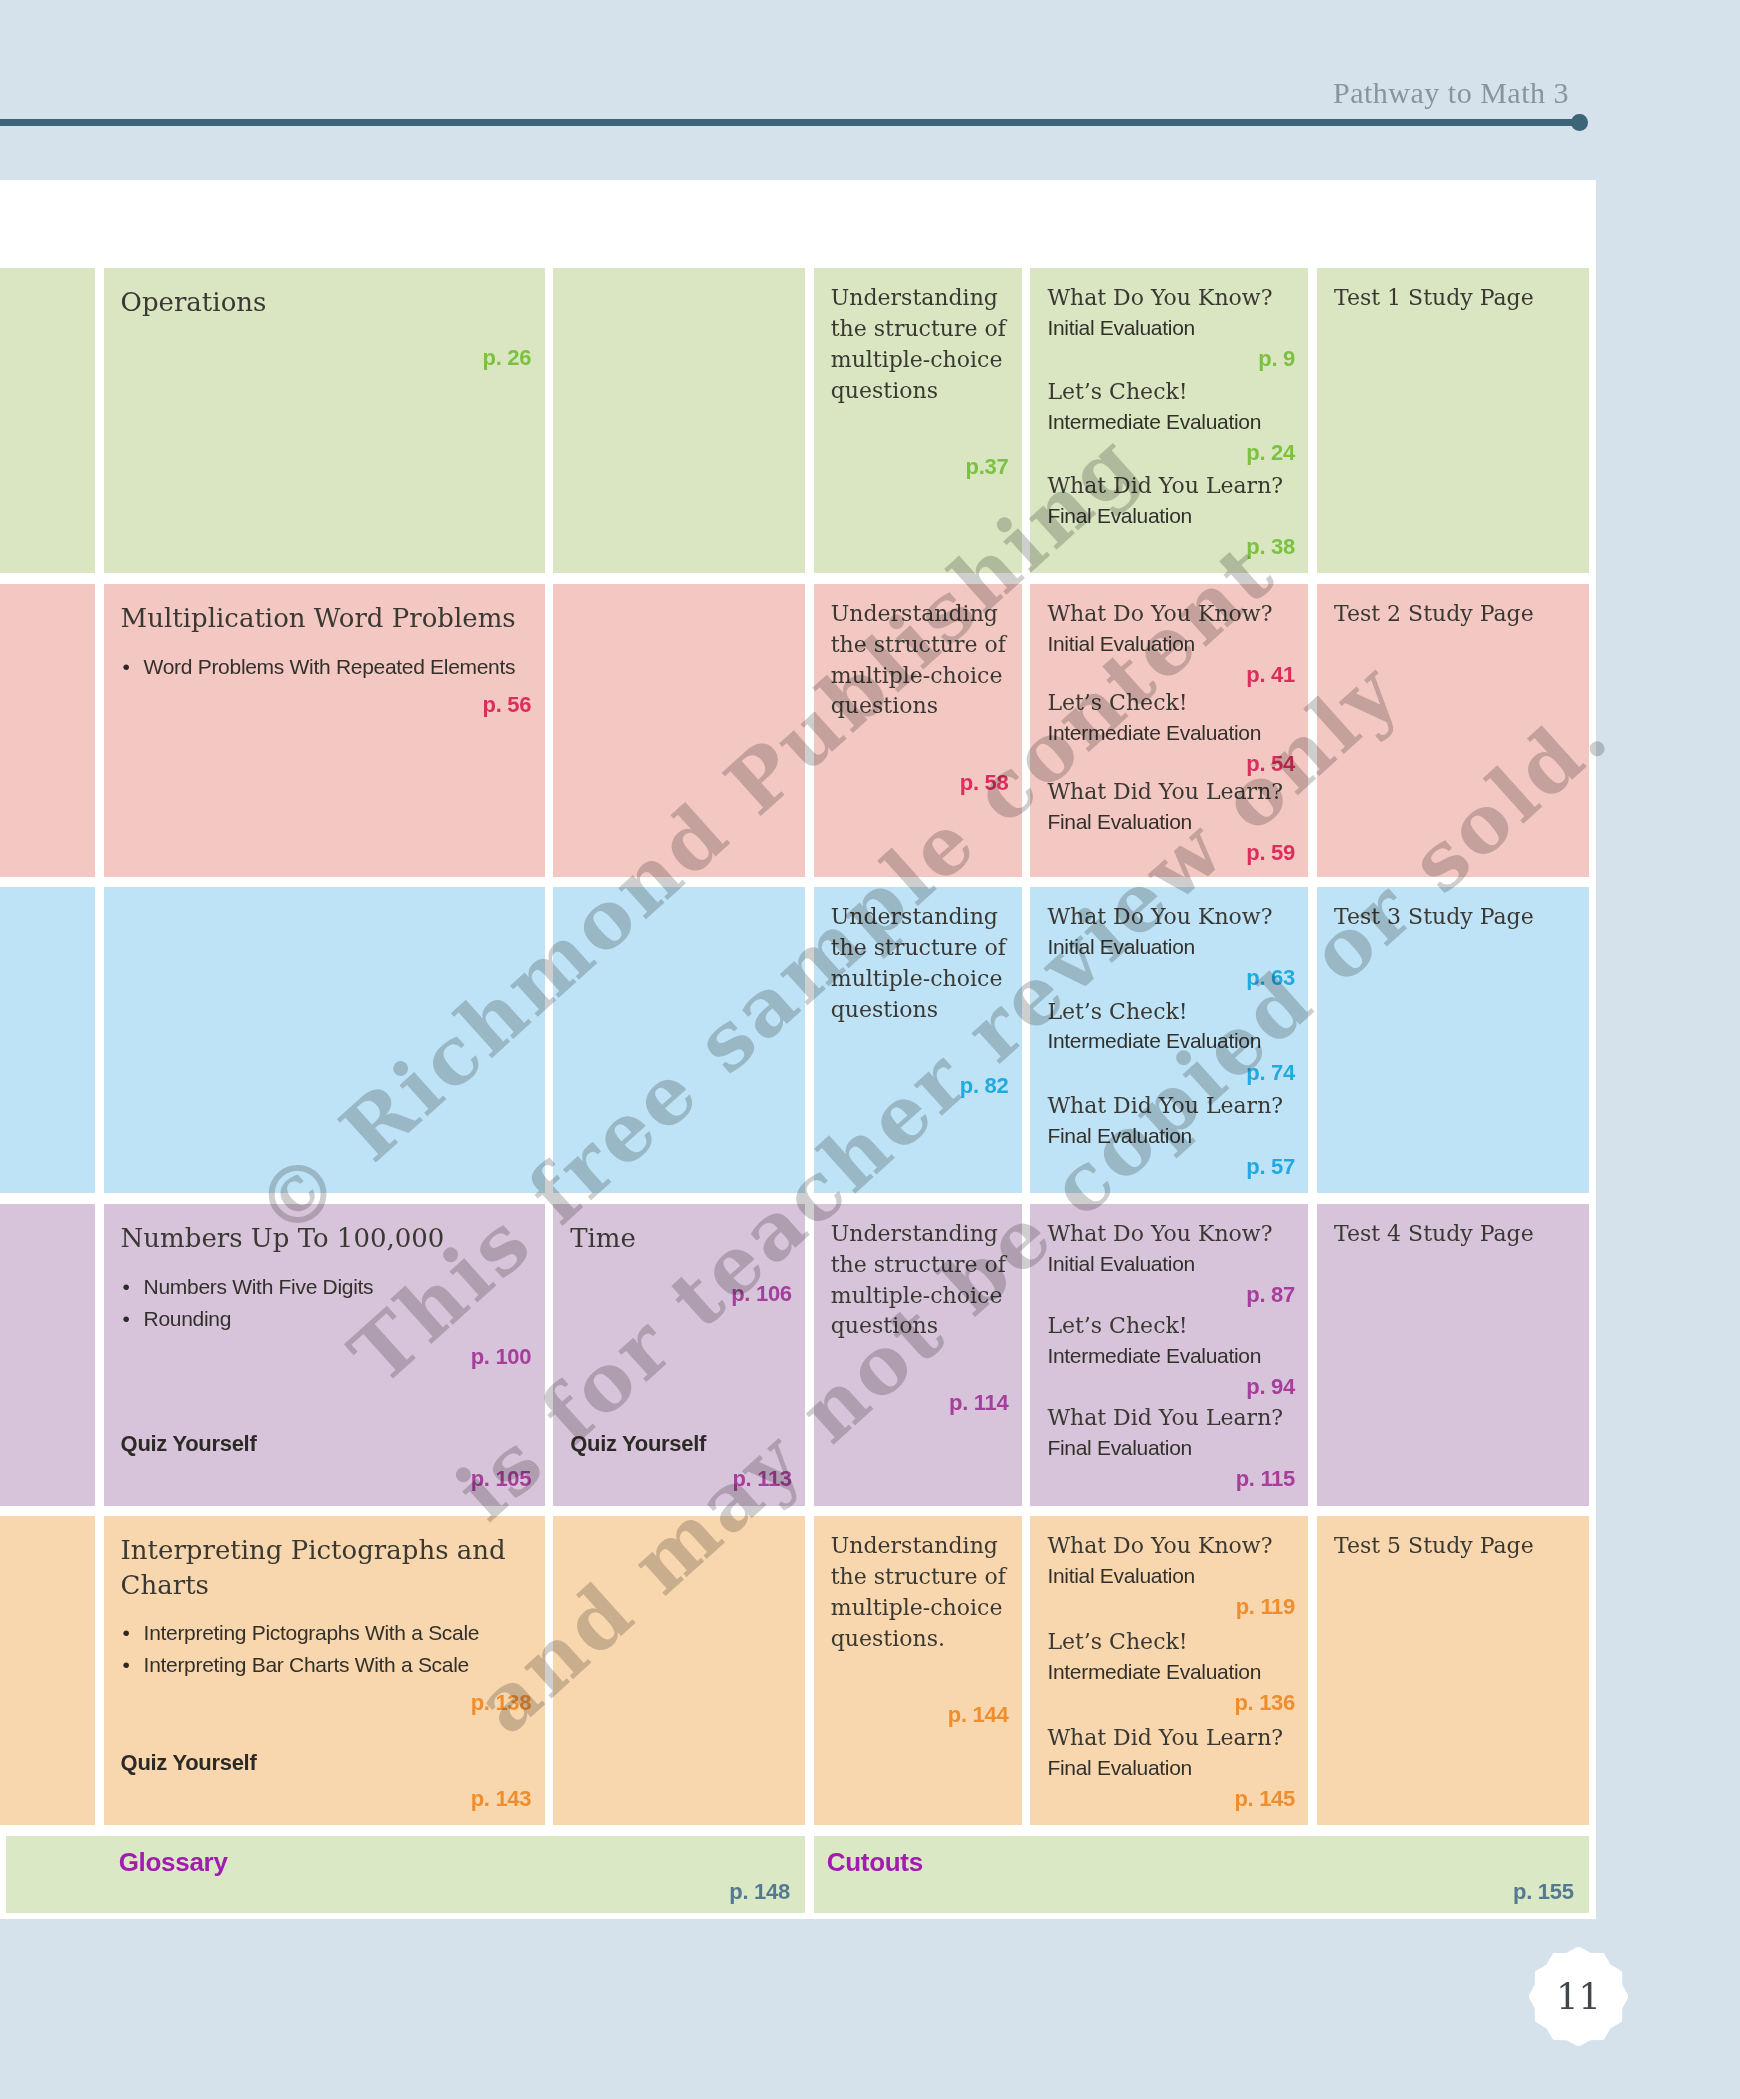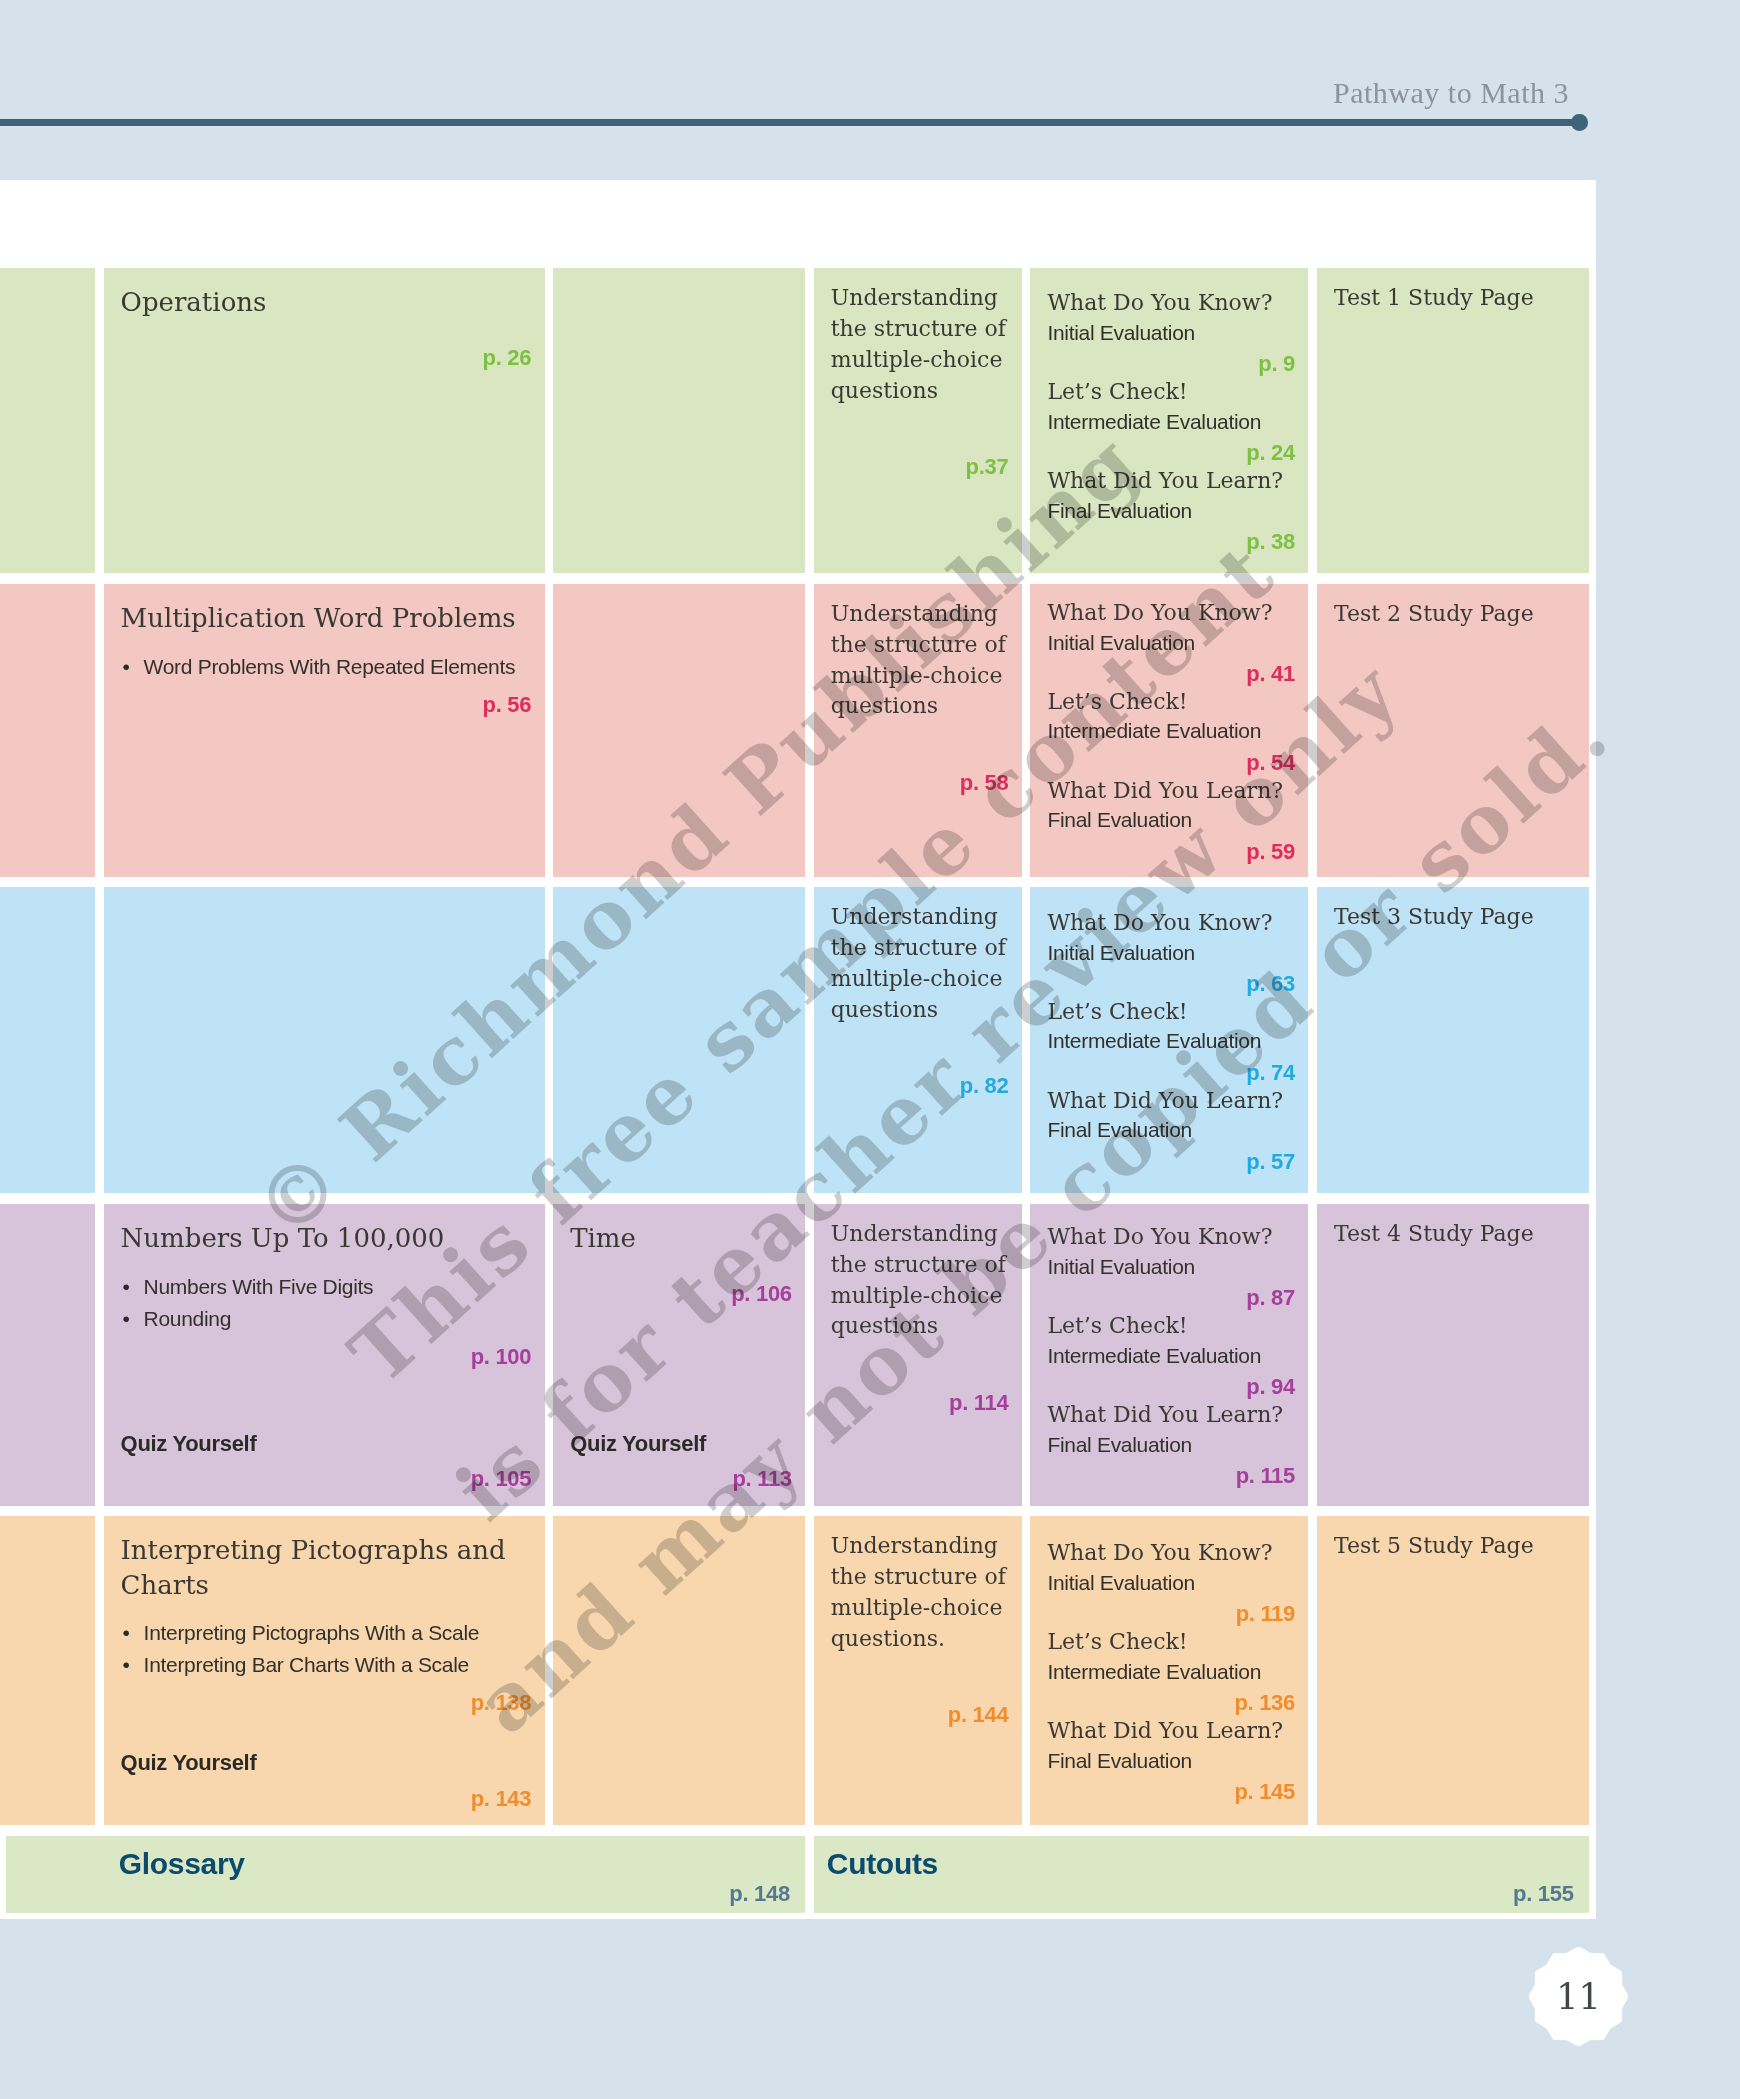--- a/index.html
+++ b/index.html
@@ -58,27 +58,27 @@
   .pagenum{
     margin-top:9.6px;text-align:right;font-weight:bold;font-size:22px;
     color:var(--accent);letter-spacing:-0.3px;
   }
   .quiz{margin-top:auto;}
   .quiz-label{font-weight:bold;font-size:22px;color:#2b2a26;letter-spacing:-0.3px;}
   .exam{padding:15.3px 13.4px 13.4px 17px;gap:38px;}
   .exam-text,.eval-title,.summ-title{
     font-family:"DejaVu Serif",serif;font-size:22px;line-height:1.4;color:#3a3833;
   }
-  .eval{padding:15.3px 13.4px 13.4px 17px;justify-content:center;}
+  .eval{padding:15.3px 13.4px 13.4px 17px;justify-content:space-between;}
   .eval-sub{font-size:21px;line-height:1.35;color:#32302b;letter-spacing:-0.3px;}
   .eval-group .pagenum{margin-top:3.8px;}
   .summ{padding:15.3px 13.4px 13.4px 17px;}
   .foot{display:flex;flex-direction:column;padding:11.5px 15.3px 7.6px 113px;}
   .foot.foot-b{padding-left:13px;}
-  .foot-label{font-weight:bold;font-size:30px;color:#0c4a6e;letter-spacing:-0.3px;}
+  .foot-label{font-weight:bold;font-size:26px;color:#a21caf;letter-spacing:-0.3px;}
   .foot .pagenum{margin-top:auto;}
   .foot-a{grid-column:1 / span 3;margin-left:5.7px;}
   .foot-b{grid-column:4 / span 3;}
   
   .watermark{
     position:absolute;left:-210px;top:683px;width:2160px;
     transform:rotate(-42deg);
     text-align:center;
     font-family:"DejaVu Serif",serif;font-weight:bold;
     font-size:80px;line-height:2.15;letter-spacing:3.8px;

